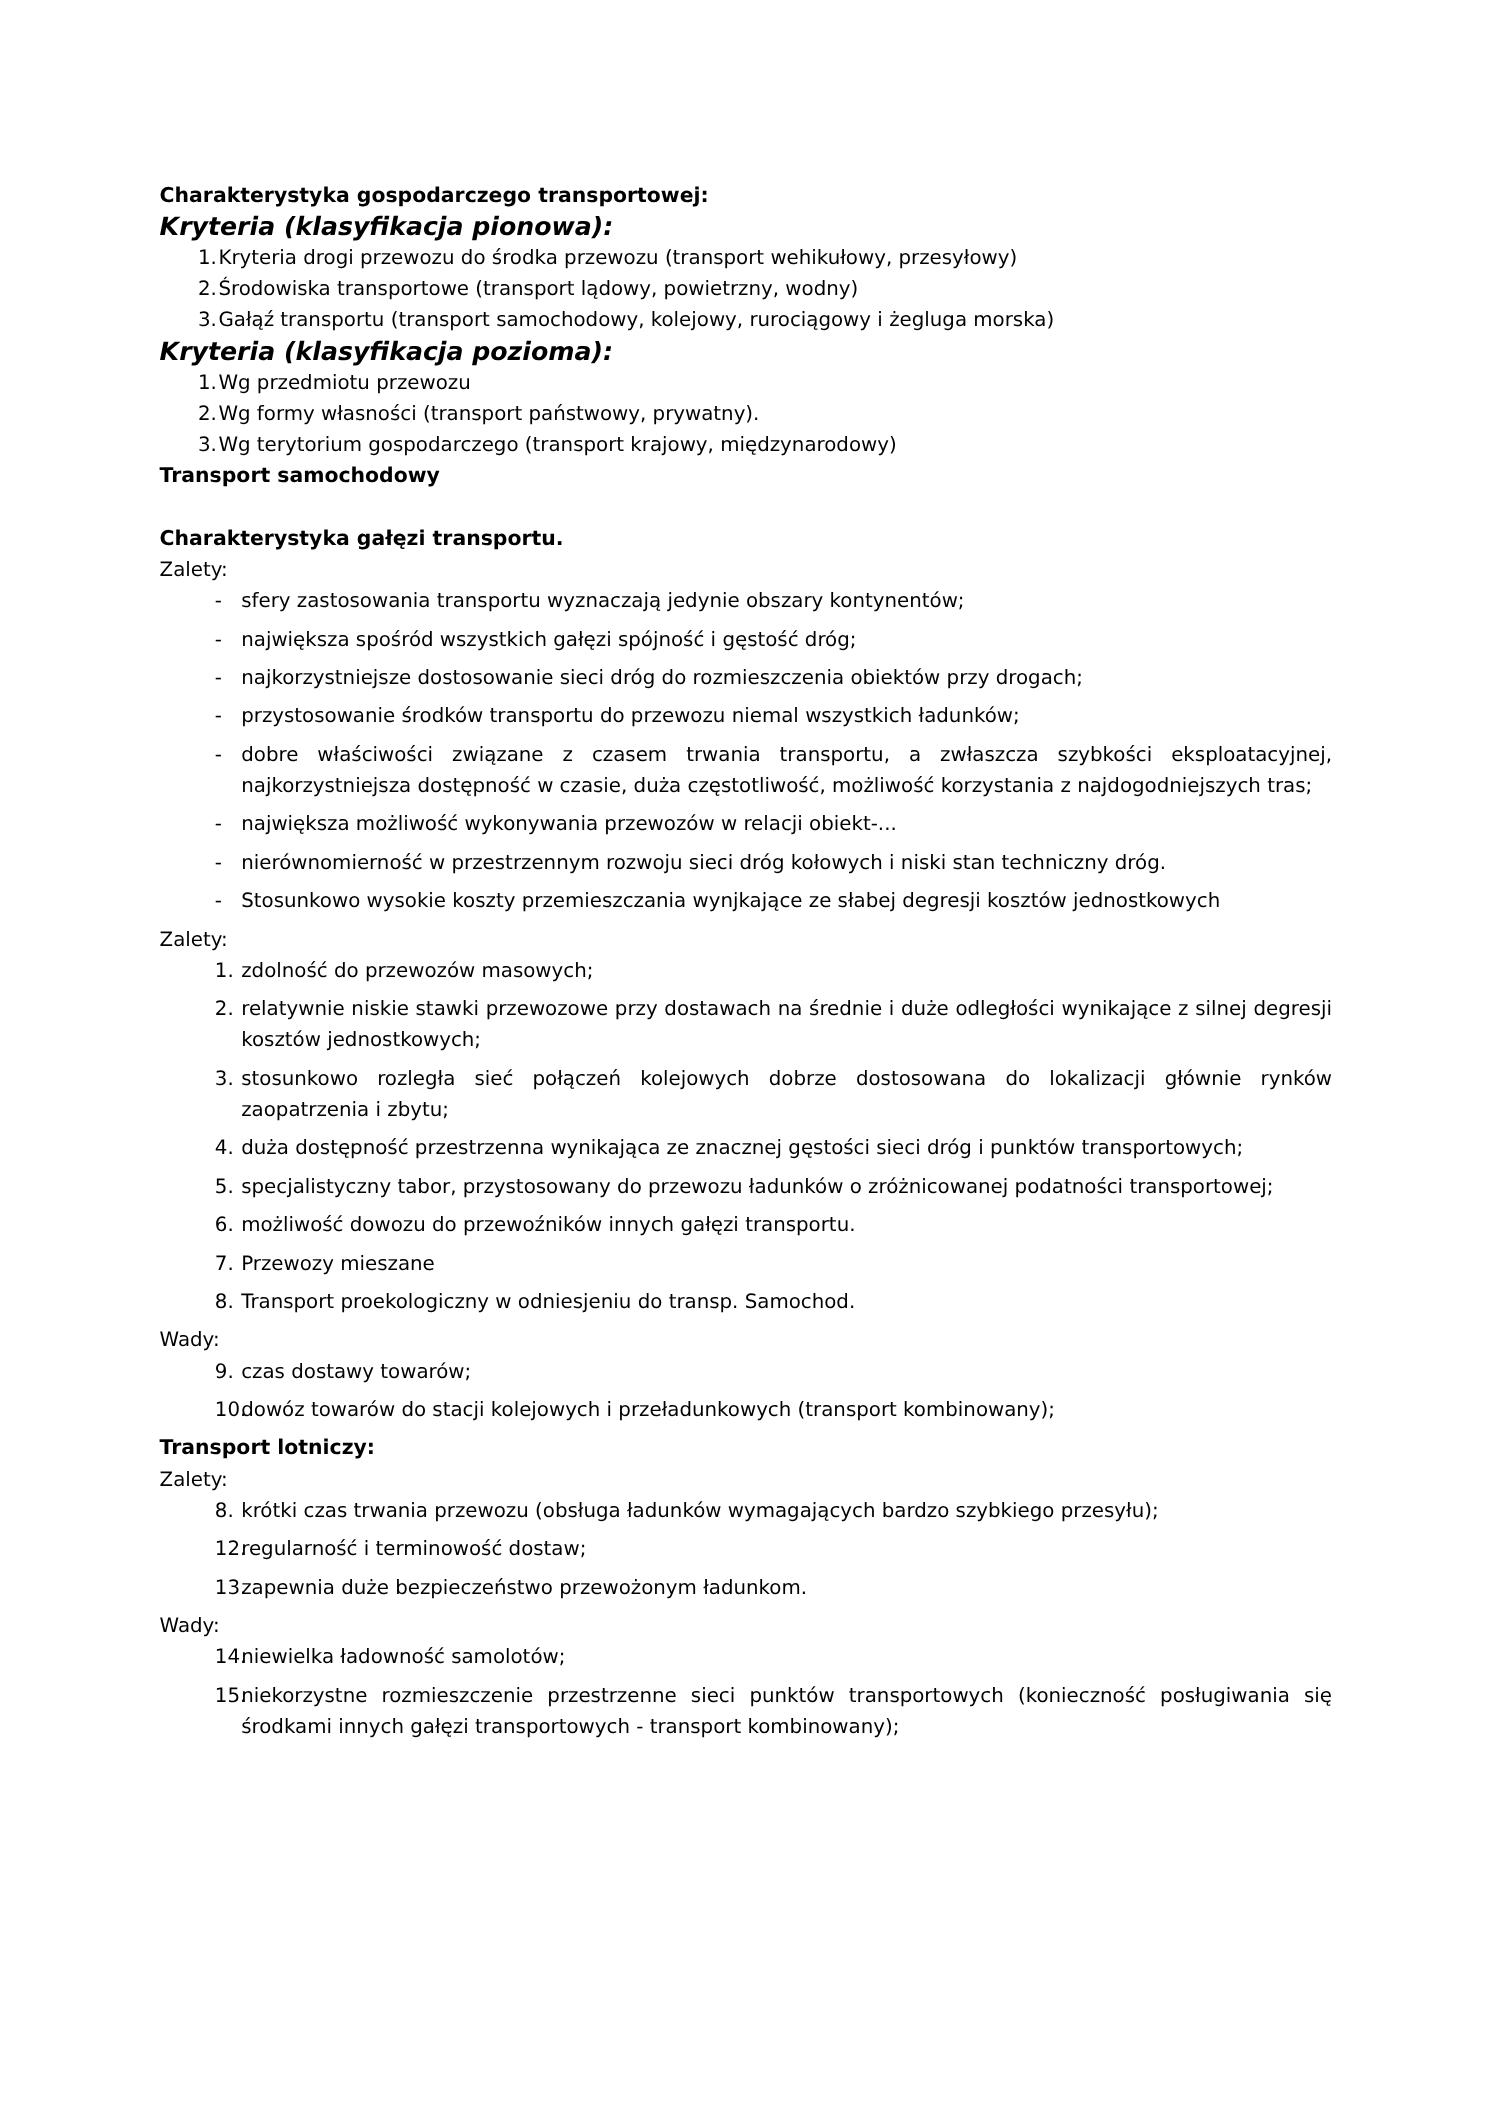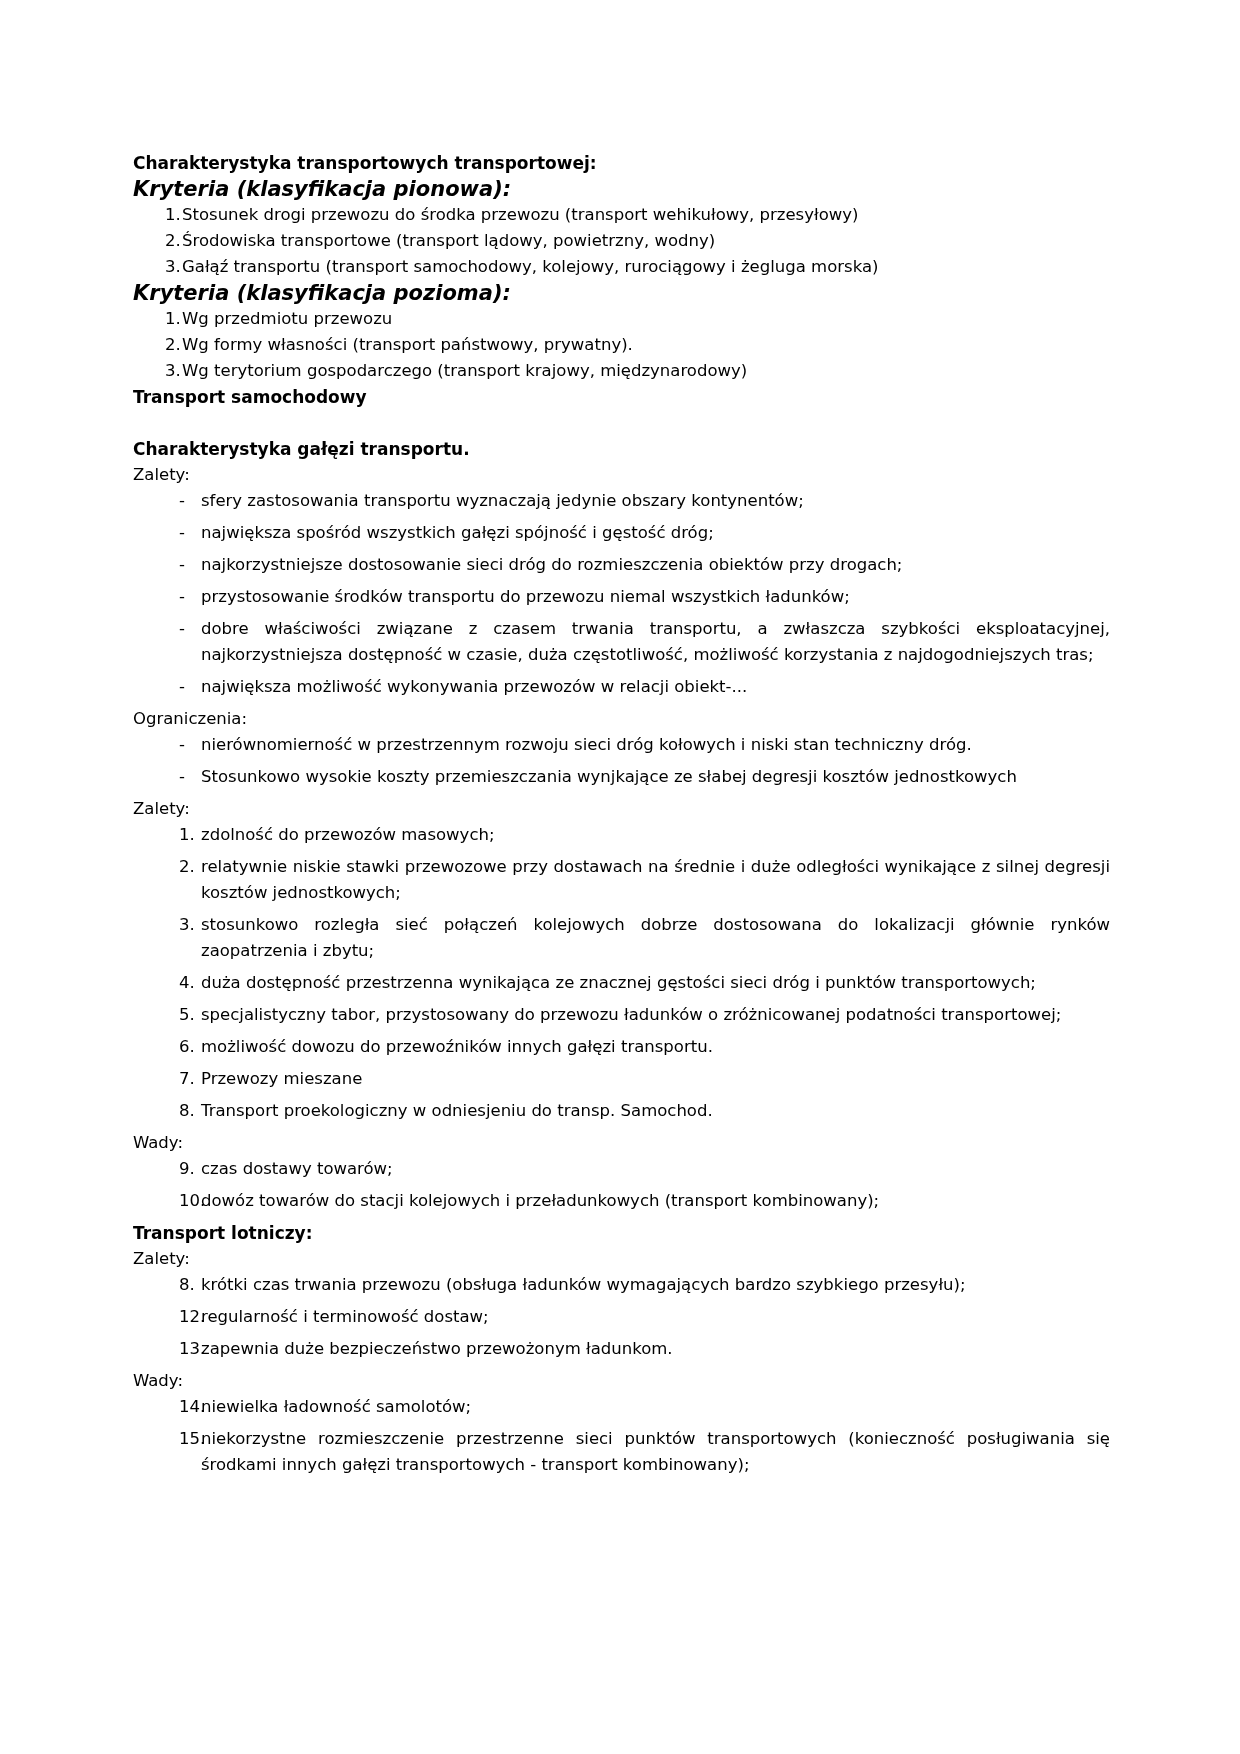--- a/index.html
+++ b/index.html
@@ -29,27 +29,27 @@
   .l2 { padding-left: 68px; margin-bottom: 6px; }
   .l2 .marker { left: 46px; }
   .just { text-align: justify; }
   .li-text { display: block; }
 </style>
 </head>
 <body>
 
 <div class="page">
 
-  <div class="h-bold">Charakterystyka transportowych transportowej:</div>
+  <div class="h-bold">Charakterystyka gospodarczego transportowej:</div>
 
   <div class="h-bold-italic">Kryteria (klasyfikacja pionowa):</div>
 
   <div class="row l1">
     <span class="marker">1.</span>
-    <span class="li-text just">Stosunek drogi przewozu do środka przewozu (transport wehikułowy, przesyłowy)</span>
+    <span class="li-text just">Kryteria drogi przewozu do środka przewozu (transport wehikułowy, przesyłowy)</span>
   </div>
   <div class="row l1">
     <span class="marker">2.</span>
     <span class="li-text just">Środowiska transportowe (transport lądowy, powietrzny, wodny)</span>
   </div>
   <div class="row l1">
     <span class="marker">3.</span>
     <span class="li-text just">Gałąź transportu (transport samochodowy, kolejowy, rurociągowy i żegluga morska)</span>
   </div>
 
@@ -90,21 +90,20 @@
   </div>
   <div class="row l2">
     <span class="marker">-</span>
     <span class="li-text just">dobre właściwości związane z czasem trwania transportu, a zwłaszcza szybkości eksploatacyjnej, najkorzystniejsza dostępność w czasie, duża częstotliwość, możliwość korzystania z najdogodniejszych tras;</span>
   </div>
   <div class="row l2">
     <span class="marker">-</span>
     <span class="li-text just">największa możliwość wykonywania przewozów w relacji obiekt-...</span>
   </div>
 
-  <div class="label">Ograniczenia:</div>
 
   <div class="row l2">
     <span class="marker">-</span>
     <span class="li-text just">nierównomierność w przestrzennym rozwoju sieci dróg kołowych i niski stan techniczny dróg.</span>
   </div>
   <div class="row l2">
     <span class="marker">-</span>
     <span class="li-text just">Stosunkowo wysokie koszty przemieszczania wynjkające ze słabej degresji kosztów jednostkowych</span>
   </div>
 

